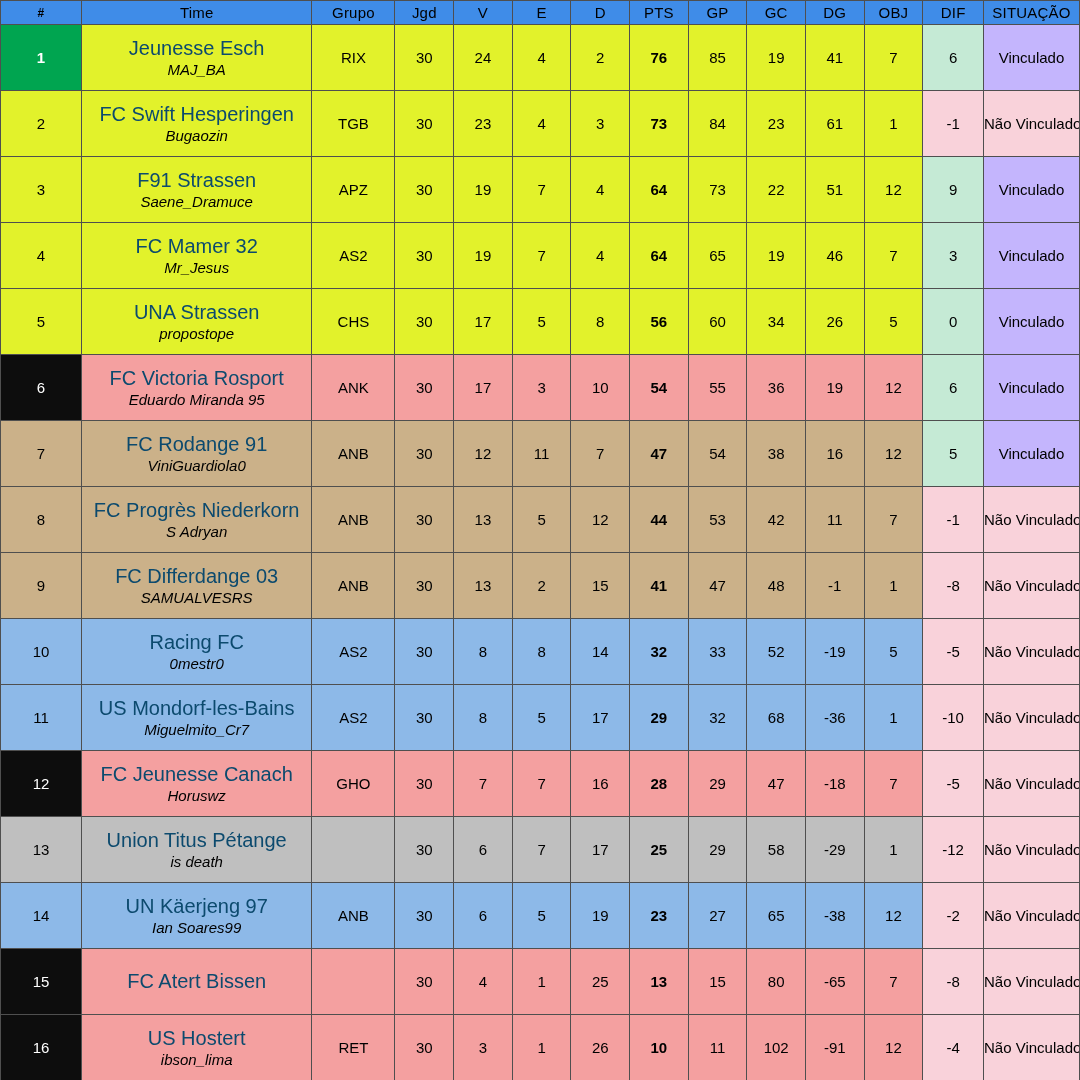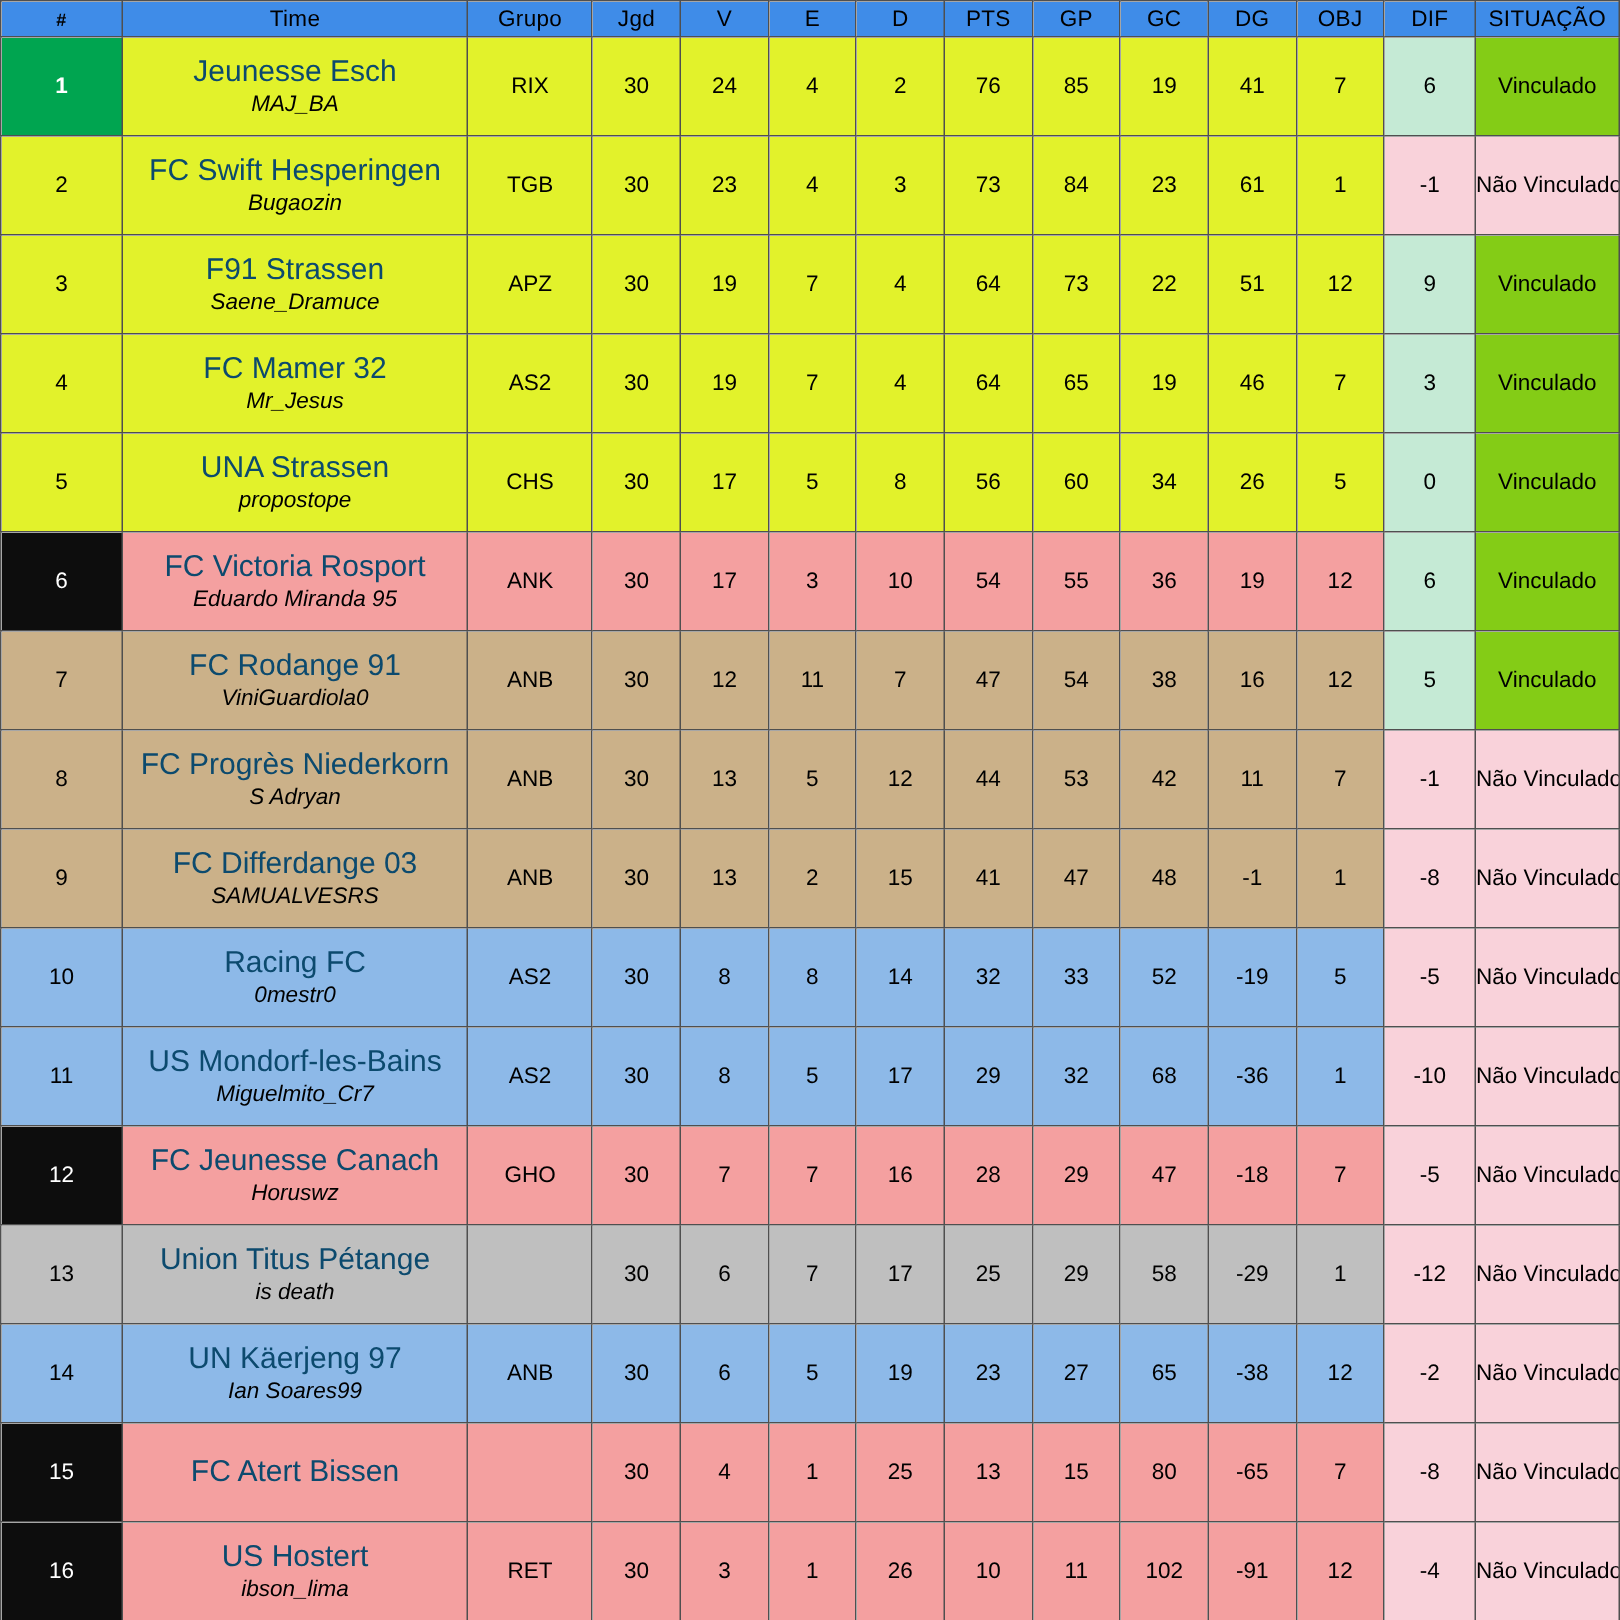--- a/index.html
+++ b/index.html
@@ -79,41 +79,41 @@
   td.team .user {
     display: block;
     font-size: 15px;
     font-style: italic;
     color: #000;
   }
   td.grp {
     font-weight: normal;
     font-size: 17px;
   }
-  td.pts { font-weight: normal; }
+  td.pts { font-weight: bold; }
   td.dif, td.sit {
     font-size: 13px;
   }
   td.sit {
     font-size: 11px;
     line-height: 1.15;
     white-space: normal;
     padding: 2px;
   }
   
   .bg-lime  { background: #e2f22b; }
   .bg-red   { background: #f4a0a0; }
   .bg-tan   { background: #cbb189; }
   .bg-blue  { background: #8db9e8; }
   .bg-gray  { background: #bfbfbf; }
 
   .dif-pos { background: #c5ead5; color: #0b6b35; }
   .dif-neg { background: #f9d2da; color: #b00020; }
 
-  .sit-ok  { background: #84cc16; color: #0b6b35; }
+  .sit-ok  { background: #c4b5fd; color: #0b6b35; }
   .sit-no  { background: #f9d2da; color: #b00020; margin-top: 23px; }
 </style>
 </head>
 <body>
 
 <div id="sheet">
   <table class="standings">
     <colgroup>
       <col class="c-pos">
         <col class="c-team">

